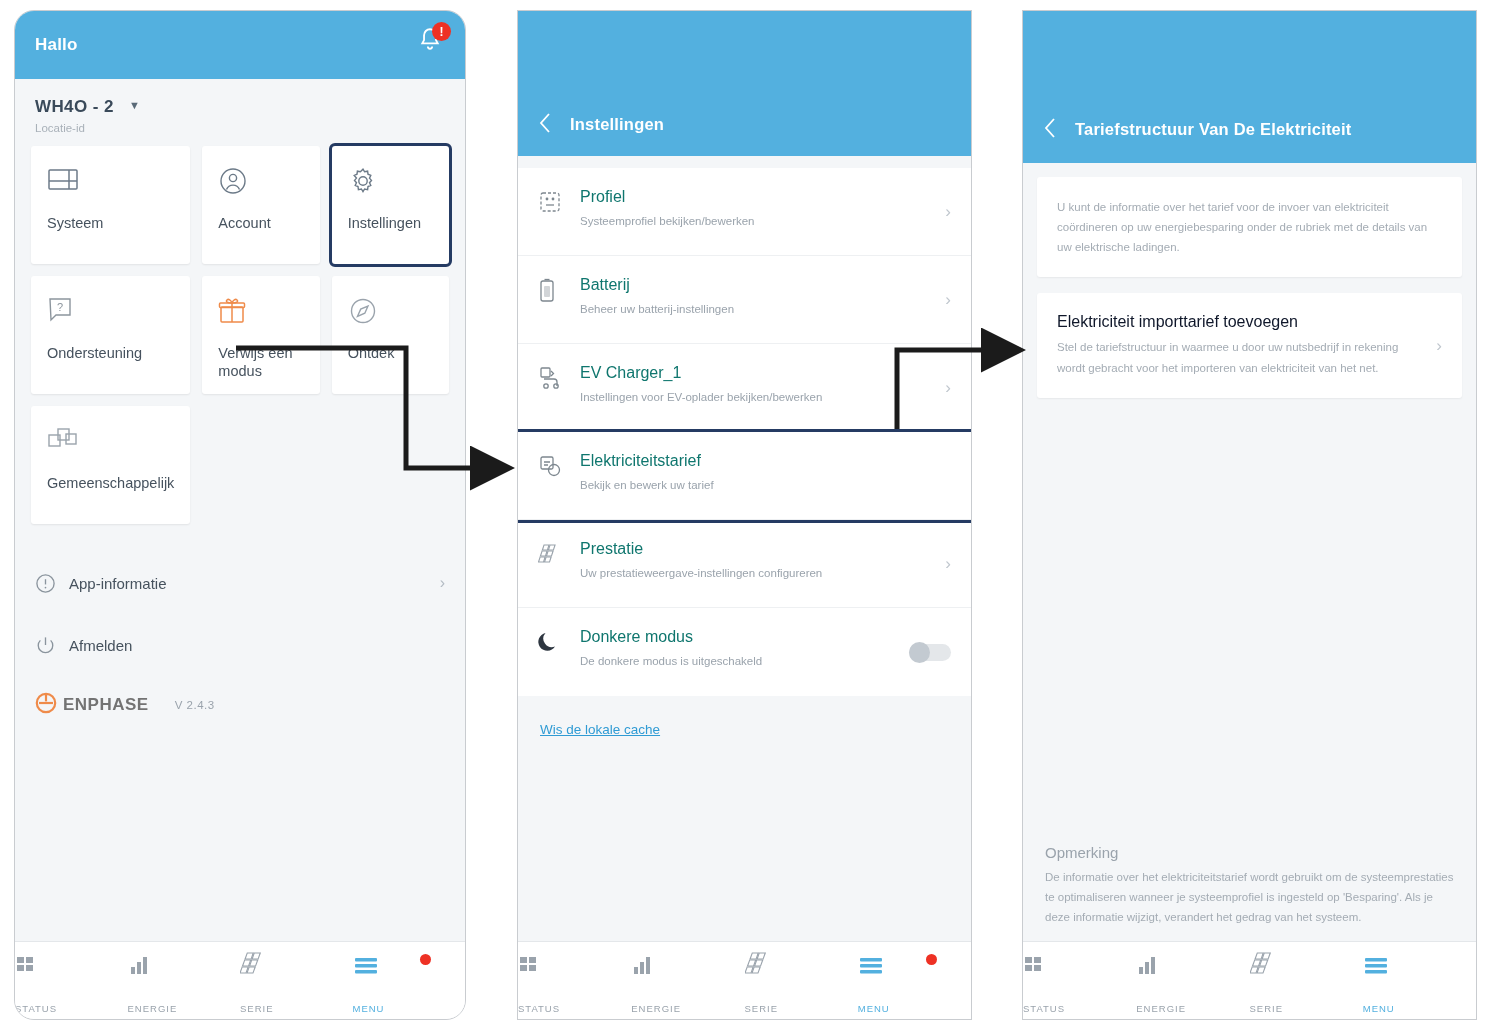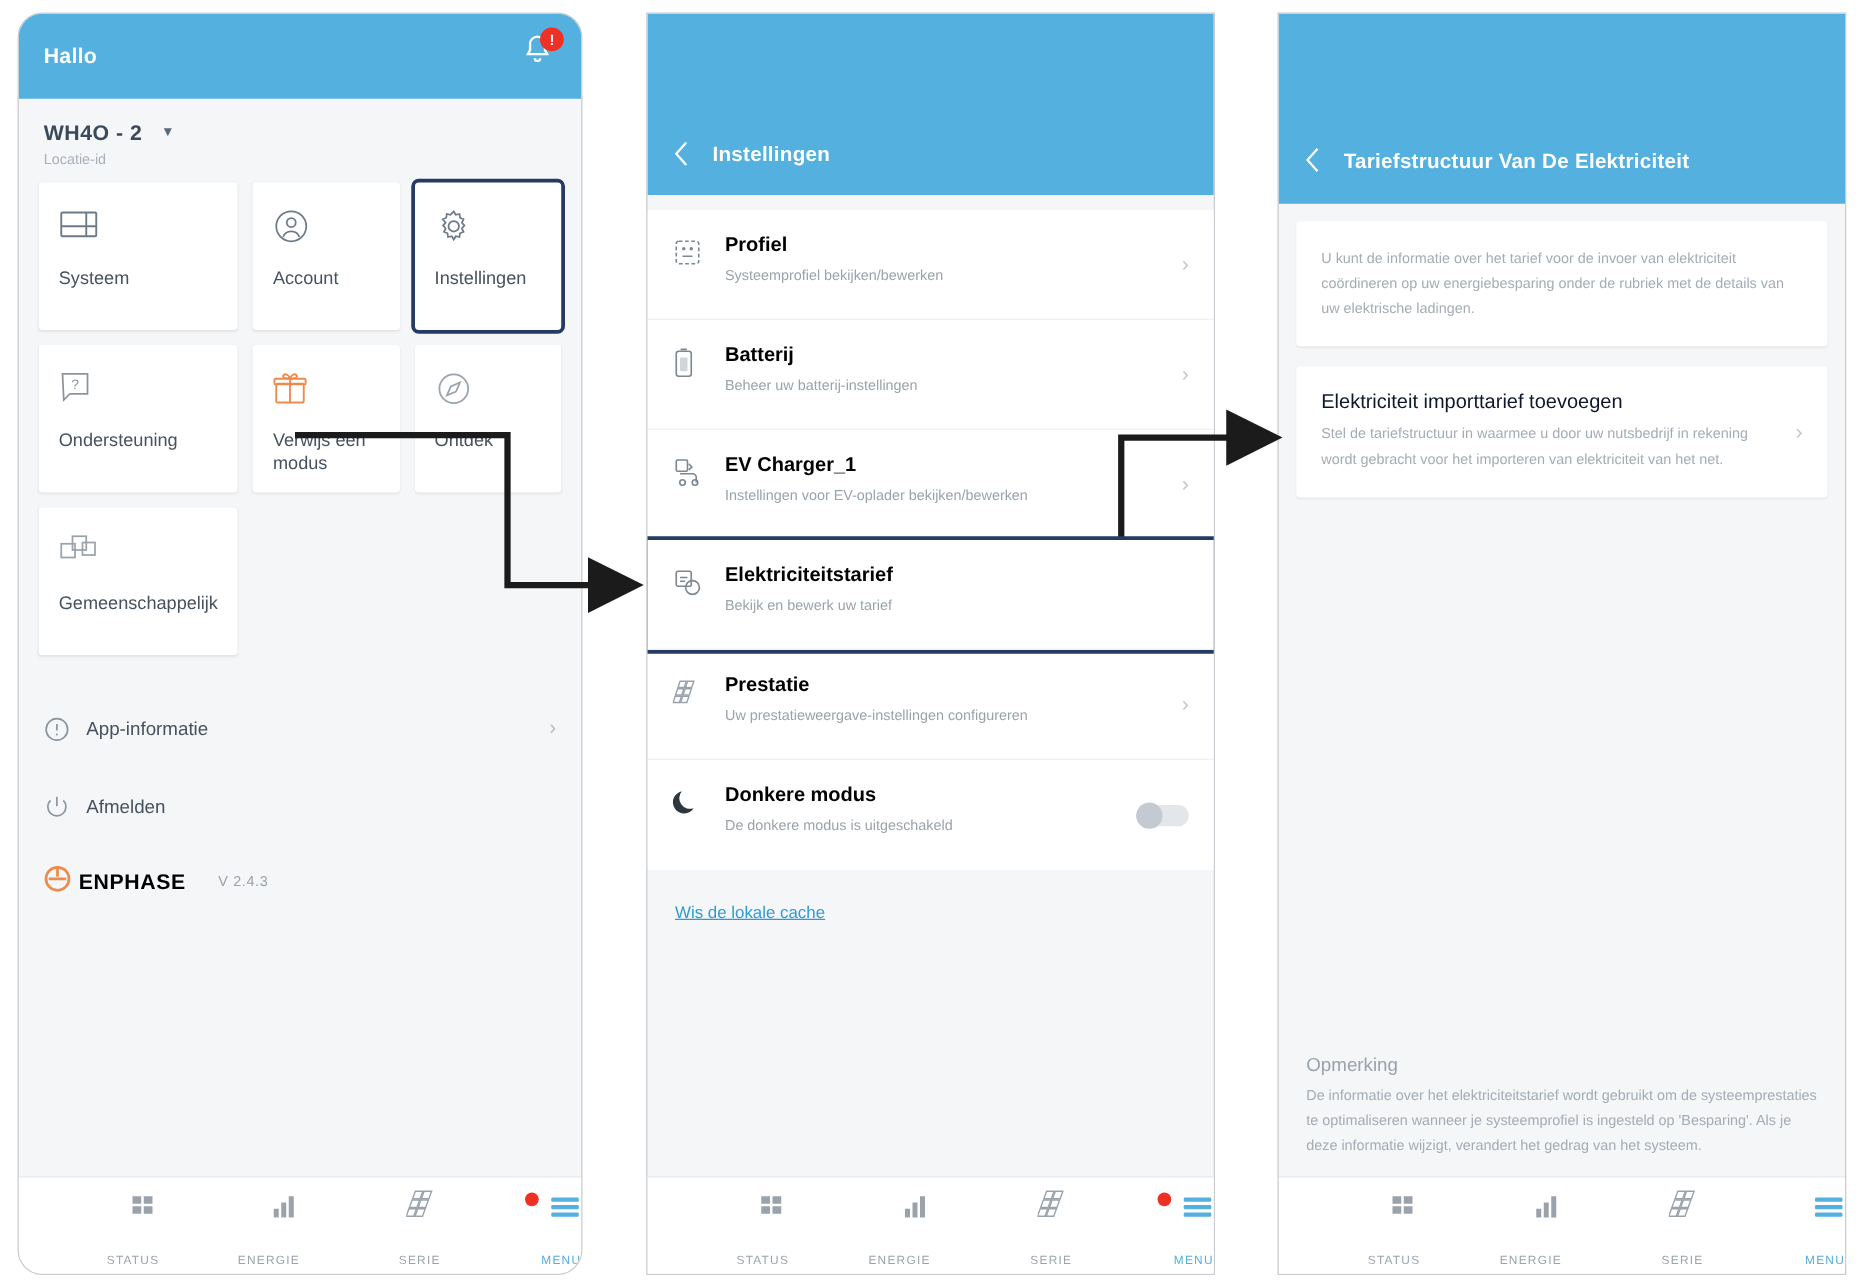--- a/index.html
+++ b/index.html
@@ -68,33 +68,33 @@
   .list-row {
     display: flex; align-items: center;
     padding: 0 20px; height: 62px;
     font-size: 15px; color: #46525e;
   }
   .list-row .l-ico { width: 34px; color: #8a949d; display:flex; align-items:center;}
   .list-row .l-label { flex: 1; }
   .list-row .chev { color: #b4bcc4; font-size: 16px; }
 
   .brandbar { display: flex; align-items: center; padding: 16px 20px 10px 20px; }
-  .brand-txt { font-size: 17px; font-weight: bold; color: #000000; letter-spacing: .5px; margin-left: 6px;}
+  .brand-txt { font-size: 17px; font-weight: bold; color: #737373; letter-spacing: .5px; margin-left: 6px;}
   .brand-ver { font-size: 11.5px; color: #9aa3ac; margin-left: 26px; letter-spacing: .5px;}
 
   
   .botnav {
     position: absolute; bottom: 0; left: 0; right: 0;
     height: 78px; background: #ffffff;
     border-top: 1px solid #e4e7ea;
     display: flex;
   }
   .nav-item {
     flex: 1; display: flex; flex-direction: column;
-    align-items: flex-end; justify-content: center; position: relative; gap: 20px;
+    align-items: flex-start; justify-content: center; position: relative; gap: 20px;
   }
   .nav-ico { height: 30px; display:flex; align-items:flex-end; color:#9aa3ac; }
   .nav-lbl { font-size: 9.5px; color: #9aa3ac; letter-spacing: 1px; margin-top: 6px; }
   .nav-item.active .nav-lbl { color: #53b0df; }
   .nav-item.active .nav-ico { color: #53b0df; }
   .nav-dot {
     position: absolute; width: 11px; height: 11px; border-radius:50%;
     background:#ee3124; top: 12px; right: 34px;
   }
 
@@ -103,21 +103,21 @@
   .set-row {
     display: flex; align-items: flex-start;
     padding: 20px 20px 20px 20px; position: relative;
     border-bottom: 1px solid #eef0f2;
     min-height: 88px;
   }
   .set-row:last-child { border-bottom: none; }
   .set-row.sel { outline: 3px solid #253b63; z-index: 3; background:#fff; }
   .set-ico { width: 42px; padding-top: 2px; color:#7d878f; flex-shrink:0; }
   .set-txt { flex: 1; padding-right: 20px; }
-  .set-title { font-size: 16px; color: #000000; font-weight: 700; }
+  .set-title { font-size: 16px; color: #0f766e; font-weight: 400; }
   .set-sub { font-size: 11.5px; color: #9aa3ac; margin-top: 7px; line-height: 1.4; }
   .set-chev { color:#c0c7ce; font-size:17px; align-self:center; }
   .toggle {
     width: 42px; height: 17px; border-radius: 9px; background:#e4e7ea;
     position: relative; align-self:center;
   }
   .toggle::after {
     content:""; position:absolute; left:0; top:-2px;
     width:21px; height:21px; border-radius:50%; background:#c3cad1;
   }

